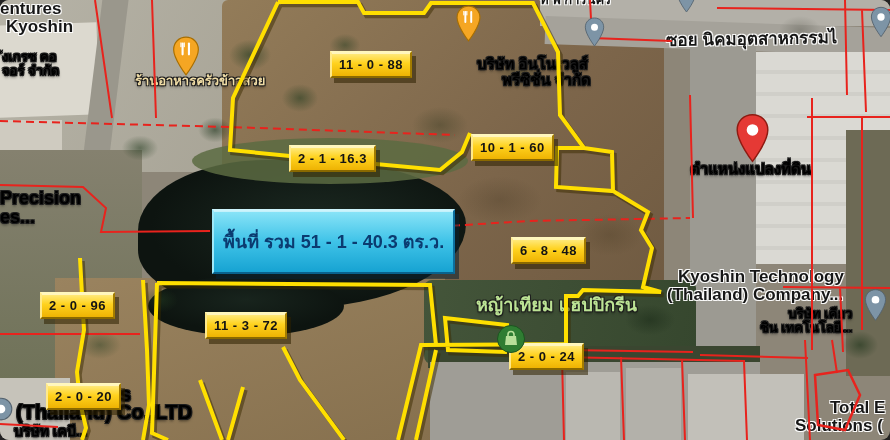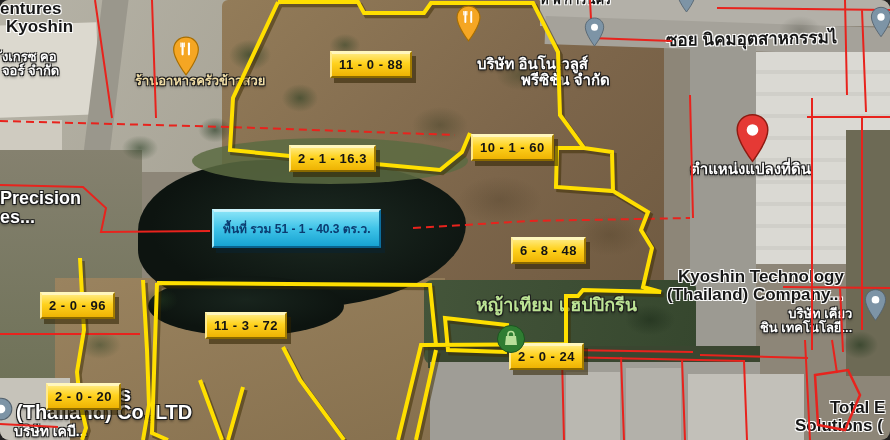--- a/index.html
+++ b/index.html
@@ -1,36 +1,36 @@
 <!DOCTYPE html>
 <html><head>
 <meta charset="utf-8">
 <style>
   html,body{margin:0;padding:0;background:#222;}
   .stage{position:relative;width:890px;height:440px;overflow:hidden;
          font-family:"Liberation Sans","DejaVu Sans",sans-serif;background:#8d8678;border-radius:9px;}
   
   .patch{position:absolute;}
   
-  .halo-dark{color:#ffffff;text-shadow:-1px -1px 0 #1d1d1d,1px -1px 0 #1d1d1d,-1px 1px 0 #1d1d1d,1px 1px 0 #1d1d1d,0 2px 3px rgba(0,0,0,.55);}
+  .halo-dark{color:#000000;text-shadow:-1px -1px 0 #1d1d1d,1px -1px 0 #1d1d1d,-1px 1px 0 #1d1d1d,1px 1px 0 #1d1d1d,0 2px 3px rgba(0,0,0,.55);}
   .halo-light{color:#161616;text-shadow:-1px -1px 0 rgba(255,255,255,.92),1px -1px 0 rgba(255,255,255,.92),-1px 1px 0 rgba(255,255,255,.92),1px 1px 0 rgba(255,255,255,.92);}
   .cream{color:#f0dda6;}
   .greentxt{color:#bce394;}
   .maptext{position:absolute;white-space:nowrap;line-height:1.05;}
   
   .plotlbl{position:absolute;white-space:nowrap;z-index:40;
     background:linear-gradient(180deg,#ffeb82 0%,#ffd21e 45%,#eeb303 100%);
     border:2px solid;border-color:#fff7bd #a37c00 #8a6900 #ffe98a;
     color:#141414;font-weight:bold;font-size:13px;letter-spacing:.5px;
     padding:4px 7px;box-shadow:4px 5px 0 rgba(45,32,0,.55), inset 0 1px 0 rgba(255,255,255,.5);}
   .totallbl{position:absolute;white-space:nowrap;z-index:40;
     background:linear-gradient(180deg,#8ae4f7 0%,#3fc3e8 50%,#17a3d2 100%);
     border:2px solid;border-color:#cdf4fc #0c6f9e #09628d #9fe8f8;
-    color:#0b3b70;font-weight:bold;font-size:12px;
-    padding:8px 9px;box-shadow:4px 5px 0 rgba(10,35,50,.55), inset 0 1px 0 rgba(255,255,255,.5);}
+    color:#0b3b70;font-weight:bold;font-size:18px;
+    padding:16px 9px;box-shadow:4px 5px 0 rgba(10,35,50,.55), inset 0 1px 0 rgba(255,255,255,.5);}
   svg.lines{position:absolute;left:0;top:0;z-index:30;}
   .pin{position:absolute;z-index:50;}
 </style>
 </head>
 <body>
 
 <div class="stage">
 
   <div class="patch" style="left:0;top:0;width:262px;height:172px;background:linear-gradient(120deg,#b6b3a7,#a7a395);"></div>
   <div class="patch" style="left:-6px;top:24px;width:104px;height:92px;background:#dcd9cf;transform:rotate(-2deg);"></div>
@@ -113,21 +113,21 @@
     <div>entures</div>
     <div style="margin-left:6px;">Kyoshin</div>
   </div>
   <div class="maptext halo-dark" style="left:2px;top:50px;font-size:13px;font-weight:bold;">
     <div>ังเกรซ คอ</div>
     <div>จอร์ จำกัด</div>
   </div>
   <div class="maptext halo-dark cream" style="left:135px;top:74px;font-size:13px;font-weight:bold;">ร้านอาหารครัวข้าวสวย</div>
   <div class="maptext halo-dark" style="left:477px;top:56px;font-size:15px;font-weight:bold;">
     <div>บริษัท อินโนเวลูส์</div>
-    <div style="margin-left:44px;">พรีซิชั่น จำกัด</div>
+    <div style="margin-left:25px;">พรีซิชั่น จำกัด</div>
   </div>
   <div class="maptext halo-light" style="left:666px;top:32px;font-size:17px;font-weight:bold;transform:rotate(-1deg);transform-origin:left center;">ซอย นิคมอุตสาหกรรมไ</div>
   <div class="maptext halo-light" style="left:540px;top:-7px;font-size:13px;font-weight:bold;">ท พ การนคร</div>
   <div class="maptext halo-dark" style="left:690px;top:161px;font-size:15px;font-weight:bold;">ตำแหน่งแปลงที่ดิน</div>
   <div class="maptext halo-light" style="left:667px;top:268px;font-size:17px;font-weight:bold;">
     <div style="margin-left:11px;">Kyoshin Technology</div>
     <div>(Thailand) Company...</div>
   </div>
   <div class="maptext halo-dark" style="left:760px;top:307px;font-size:13px;font-weight:bold;text-align:right;">
     <div style="margin-left:23px;">บริษัท เคียว</div>

